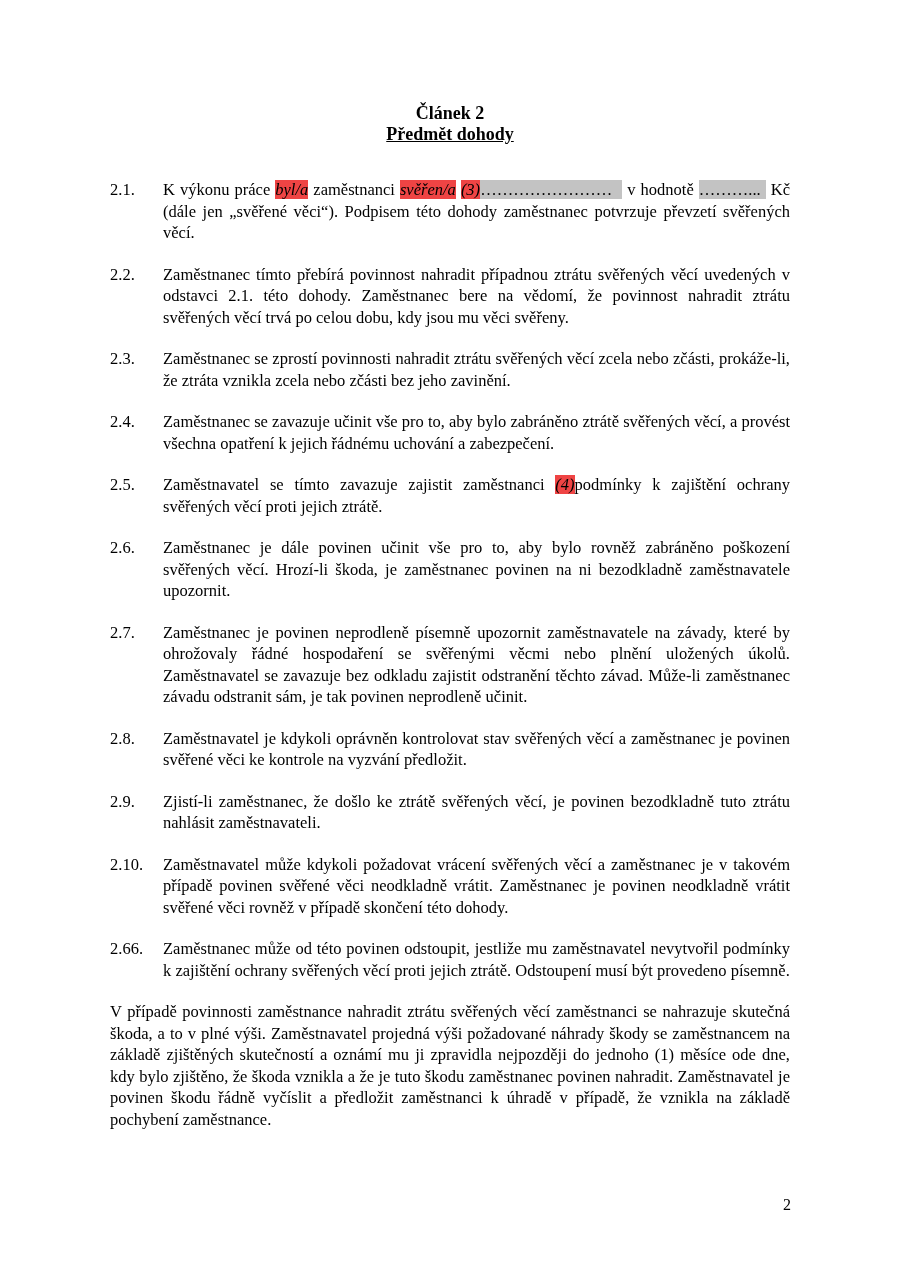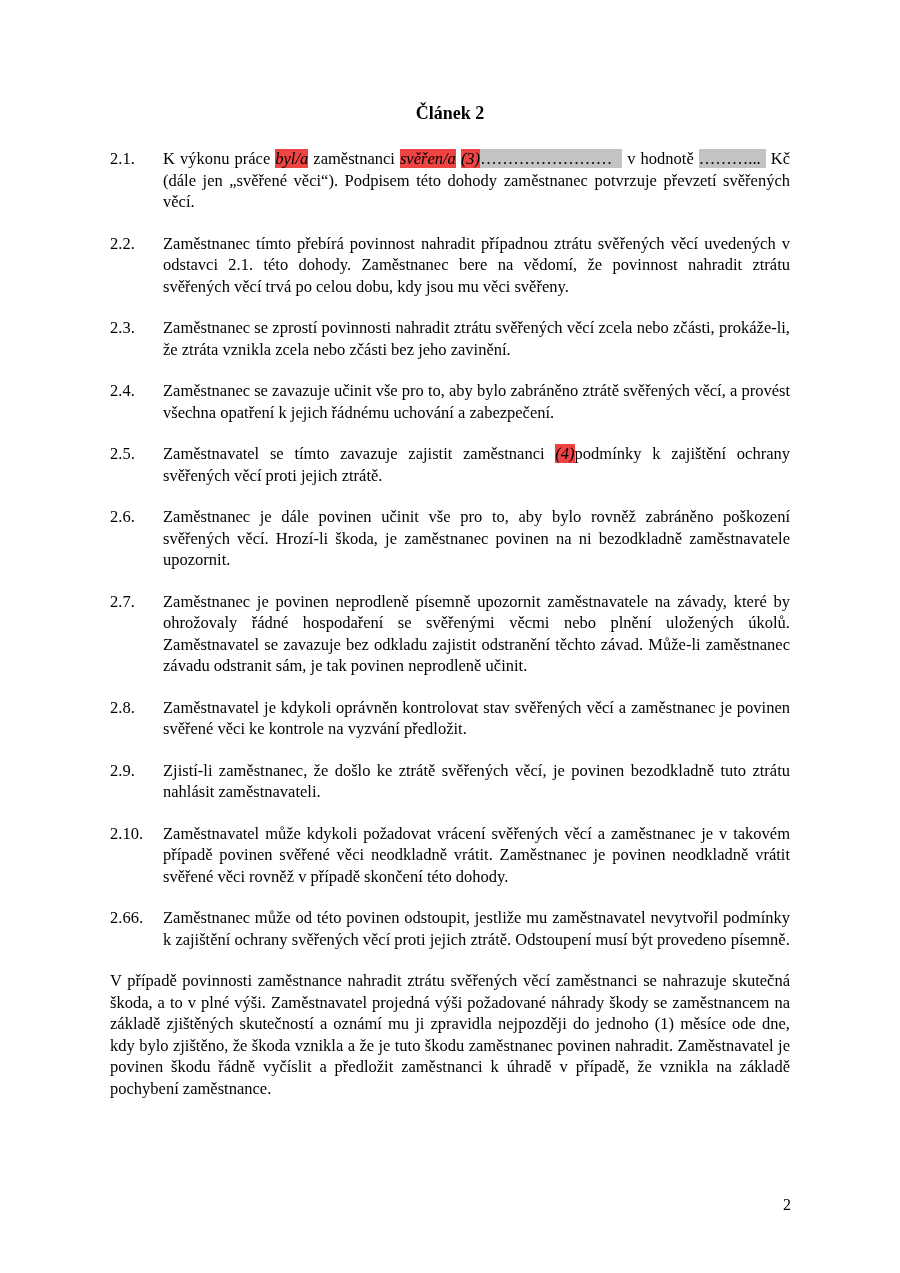--- a/index.html
+++ b/index.html
@@ -22,21 +22,21 @@
   }
   .doc-title {
     font-weight: bold;
     font-size: 18px;
     line-height: 21px;
   }
   .doc-title.underlined {
     text-decoration: underline;
   }
   .paragraphs {
-    margin: 24px 110px 0 110px;
+    margin: 34px 110px 0 110px;
   }
   .para {
     display: flex;
     margin-bottom: 20px;
     font-size: 16.5px;
     line-height: 21.5px;
   }
   .para-num {
     flex: none;
     width: 53px;
@@ -58,20 +58,21 @@
     top: 1196px;
     font-size: 16px;
   }
 </style>
 </head>
 <body>
 
 <div class="page">
   <header class="doc-header">
     <div class="doc-title">Článek 2</div>
+    <div class="doc-title underlined">Předmět dohody</div>
   </header>
 
   <section class="paragraphs" id="paragraphs">
       <div class="para">
         <div class="para-num">2.1.</div>
         <div class="para-body"><span>K výkonu práce </span><span class="hl-green">byl/a</span><span> zaměstnanci </span><span class="hl-green">svěřen/a</span><span> </span><span class="hl-green">(3)</span><span class="hl-gray">……………………&nbsp;&nbsp;</span><span> v hodnotě </span><span class="hl-gray">………...&nbsp;</span><span> Kč (dále jen „svěřené věci“). Podpisem této dohody zaměstnanec potvrzuje převzetí svěřených věcí.</span></div>
       </div>
       <div class="para">
         <div class="para-num">2.2.</div>
         <div class="para-body"><span>Zaměstnanec tímto přebírá povinnost nahradit případnou ztrátu svěřených věcí uvedených v odstavci 2.1. této dohody. Zaměstnanec bere na vědomí, že povinnost nahradit ztrátu svěřených věcí trvá po celou dobu, kdy jsou mu věci svěřeny.</span></div>

